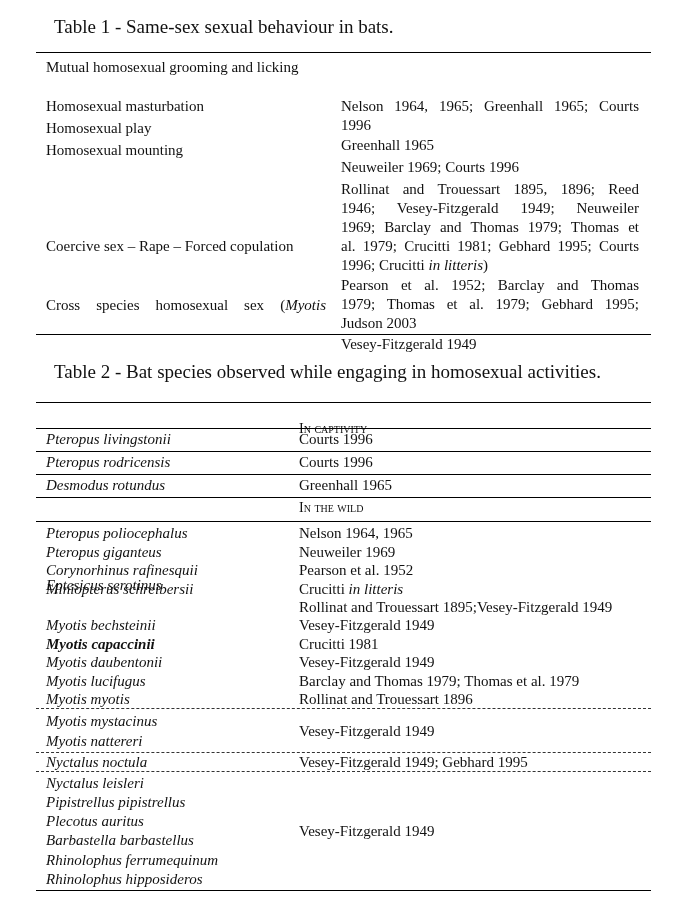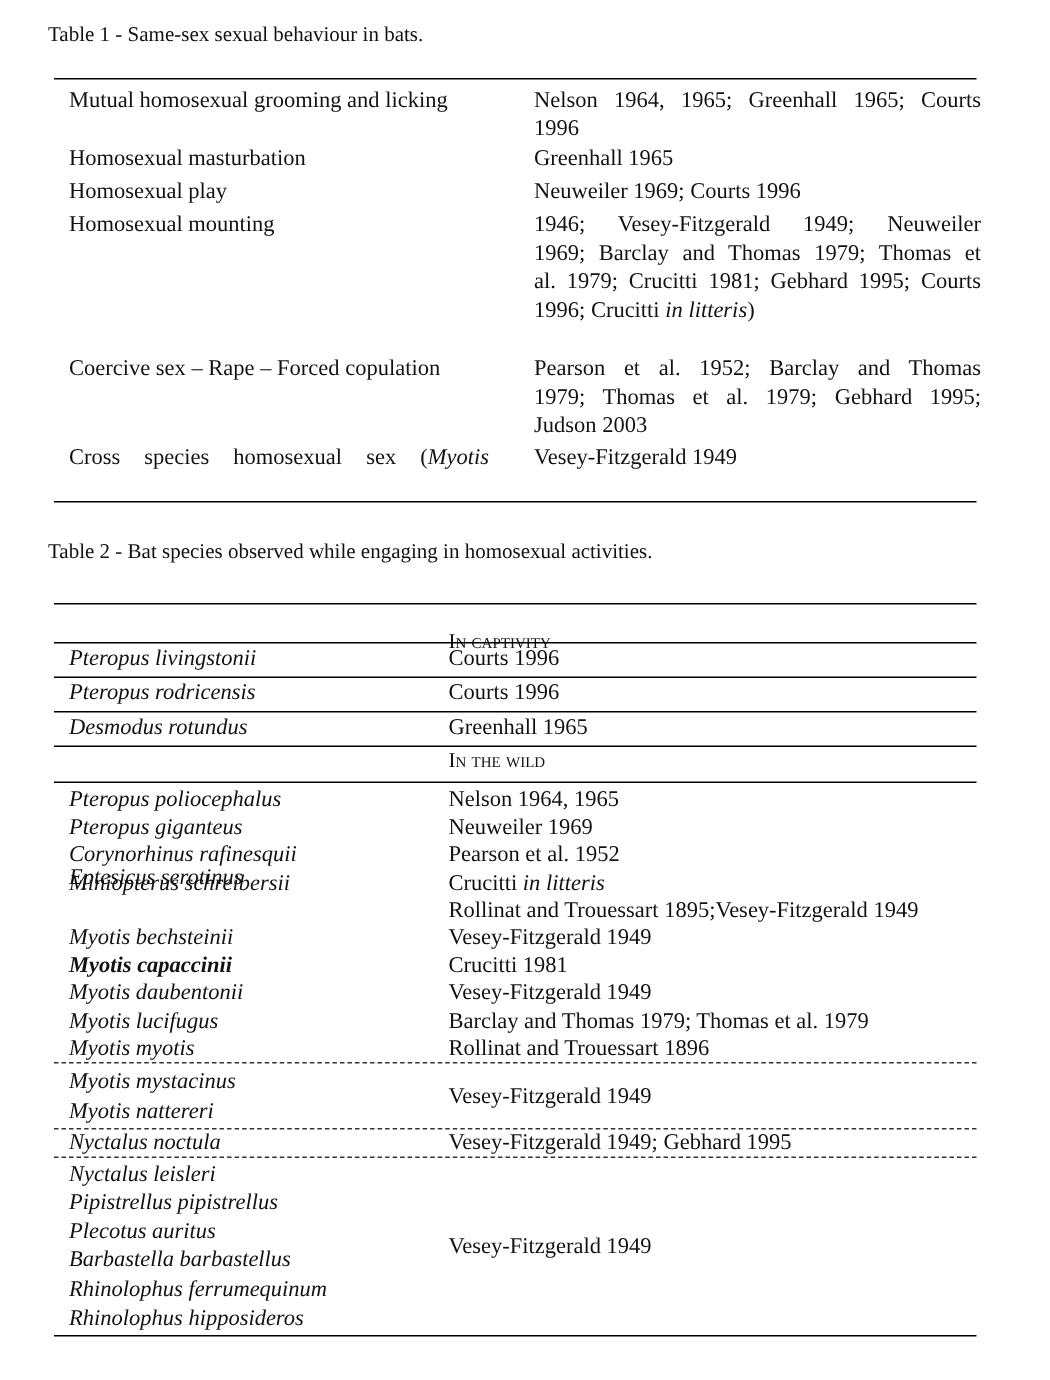--- a/index.html
+++ b/index.html
@@ -2,26 +2,26 @@
 <html><head>
 <meta charset="utf-8">
 <style>
   html, body { margin: 0; padding: 0; background: #ffffff; }
   body {
     width: 700px; height: 920px; position: relative; overflow: hidden;
     font-family: "Liberation Serif", "DejaVu Serif", serif;
     color: #111; font-size: 15px;
   }
   .abs { position: absolute; }
-  .caption { left: 32px; font-size: 14px; white-space: nowrap; }
+  .caption { left: 54px; font-size: 19px; white-space: nowrap; }
   .rule { position: absolute; left: 36px; width: 615px; height: 0; border-top: 1.5px solid #000; }
   .dotted { position: absolute; left: 36px; width: 615px; height: 0; border-top: 1px dashed #333; }
   .t1-row { position: absolute; left: 46px; width: 600px; line-height: 19px; }
   .t1-row .c1 { position: absolute; left: 0; width: 280px; }
-  .t1-row .c2 { position: absolute; left: 310px; width: 298px; text-align: justify; text-align-last: left; }
+  .t1-row .c2 { position: absolute; left: 295px; width: 298px; text-align: justify; text-align-last: left; margin-top: 39px; }
   .justify-line { text-align: justify; text-align-last: justify; }
   .t2-line { position: absolute; line-height: 18px; white-space: nowrap; }
   .sp { left: 46px; font-style: italic; }
   .ref { left: 299px; text-align: right; }
   .hdr { left: 299px; font-variant: small-caps; font-size: 14px; }
   i { font-style: italic; }
 </style>
 </head>
 <body>
 
@@ -42,20 +42,21 @@
 </div>
 
 <div class="t1-row" style="top:119px;">
   <div class="c1">Homosexual play</div>
   <div class="c2">Neuweiler 1969; Courts 1996</div>
 </div>
 
 <div class="t1-row" style="top:141px;">
   <div class="c1">Homosexual mounting</div>
   <div class="c2">
+    <div class="justify-line">Rollinat and Trouessart 1895, 1896; Reed</div>
     <div class="justify-line">1946; Vesey-Fitzgerald 1949; Neuweiler</div>
     <div class="justify-line">1969; Barclay and Thomas 1979; Thomas et</div>
     <div class="justify-line">al. 1979; Crucitti 1981; Gebhard 1995; Courts</div>
     <div><span>1996; Crucitti </span><i>in litteris</i><span>)</span></div>
   </div>
 </div>
 
 <div class="t1-row" style="top:237px;">
   <div class="c1">Coercive sex – Rape – Forced copulation</div>
   <div class="c2">

